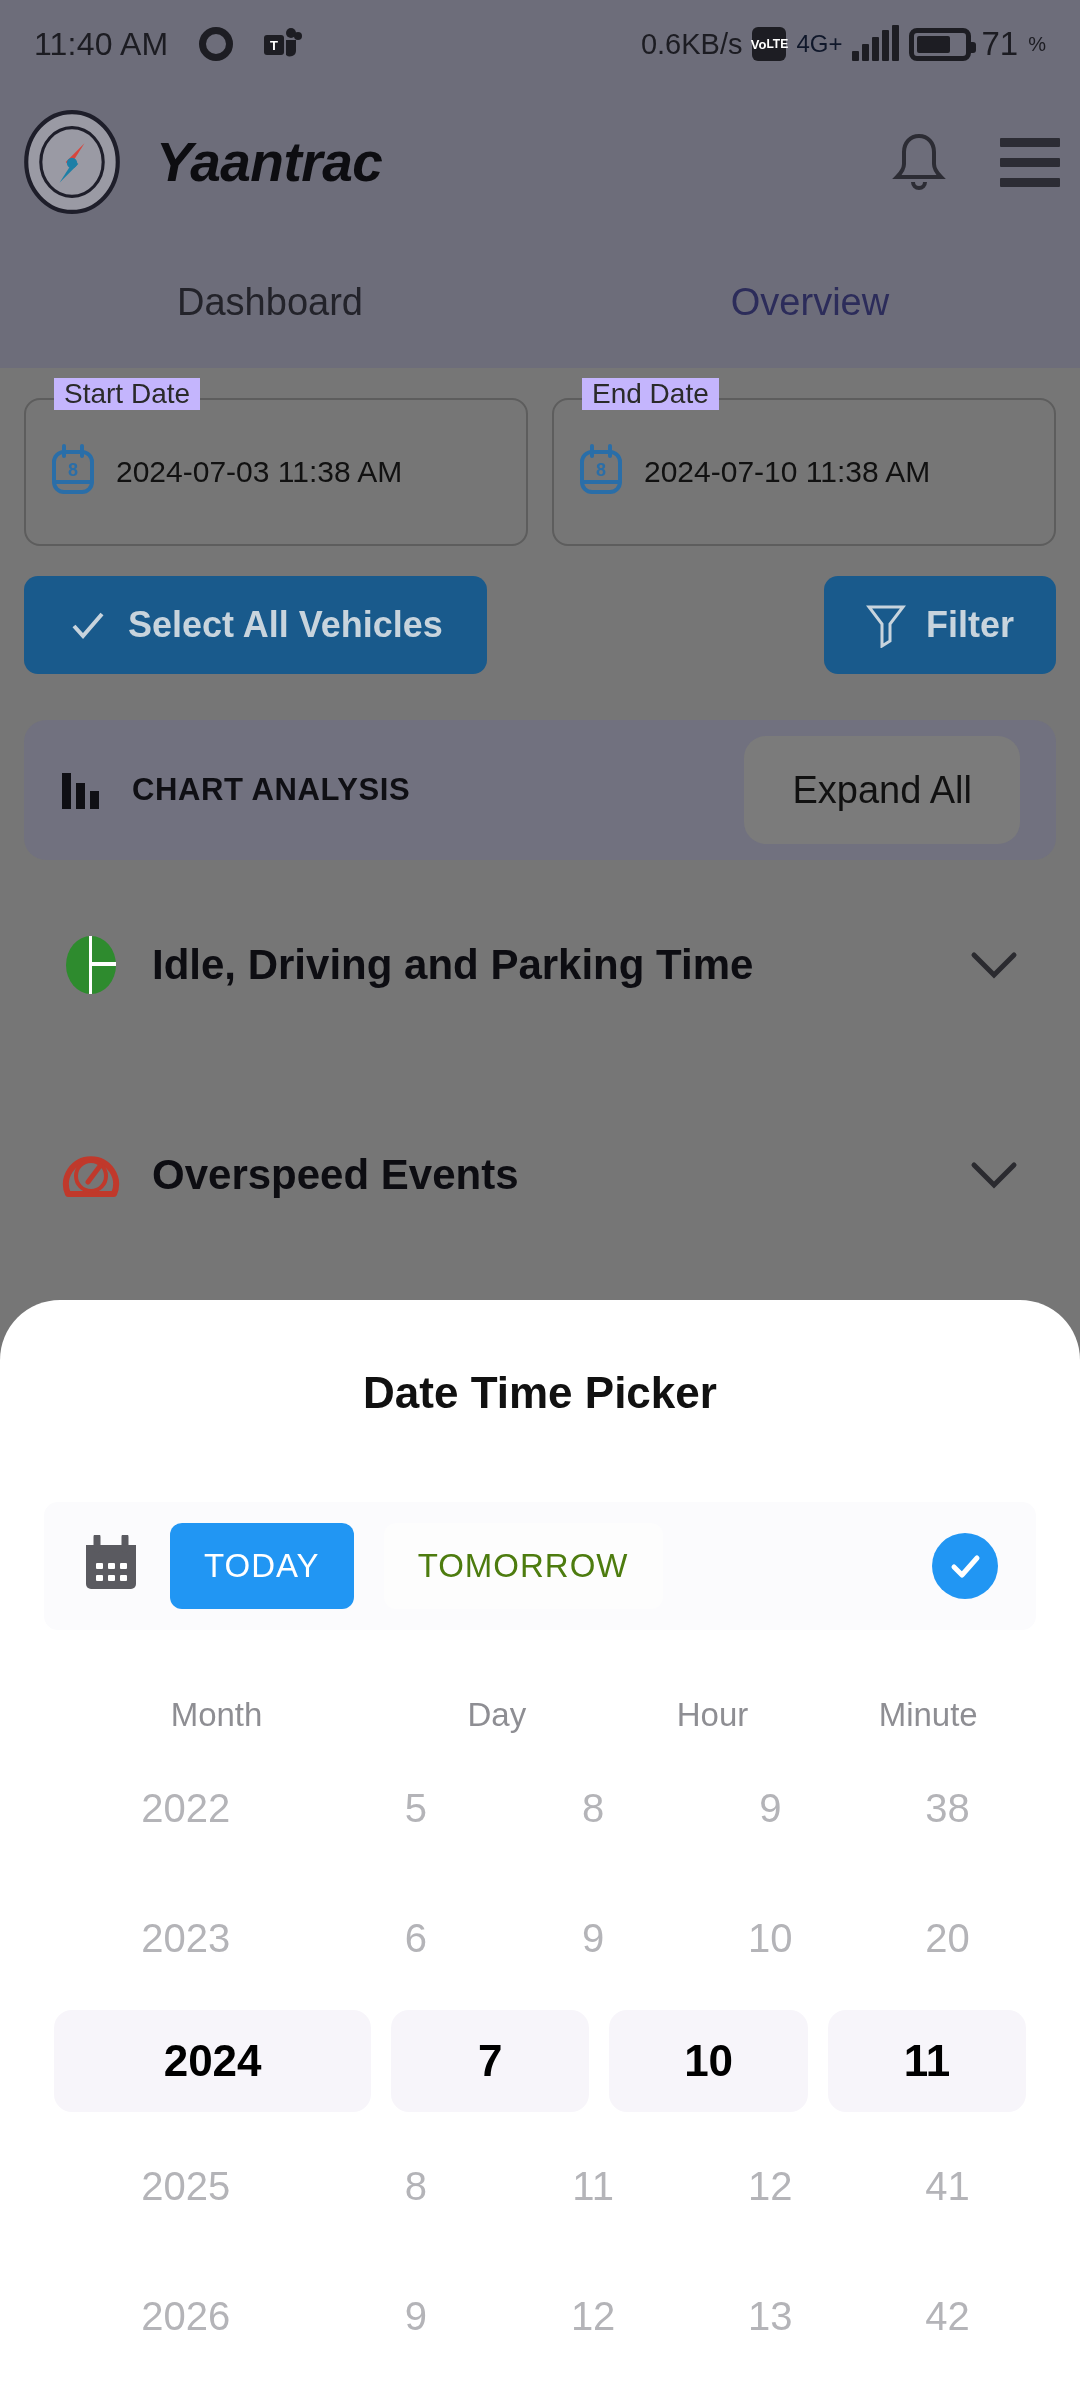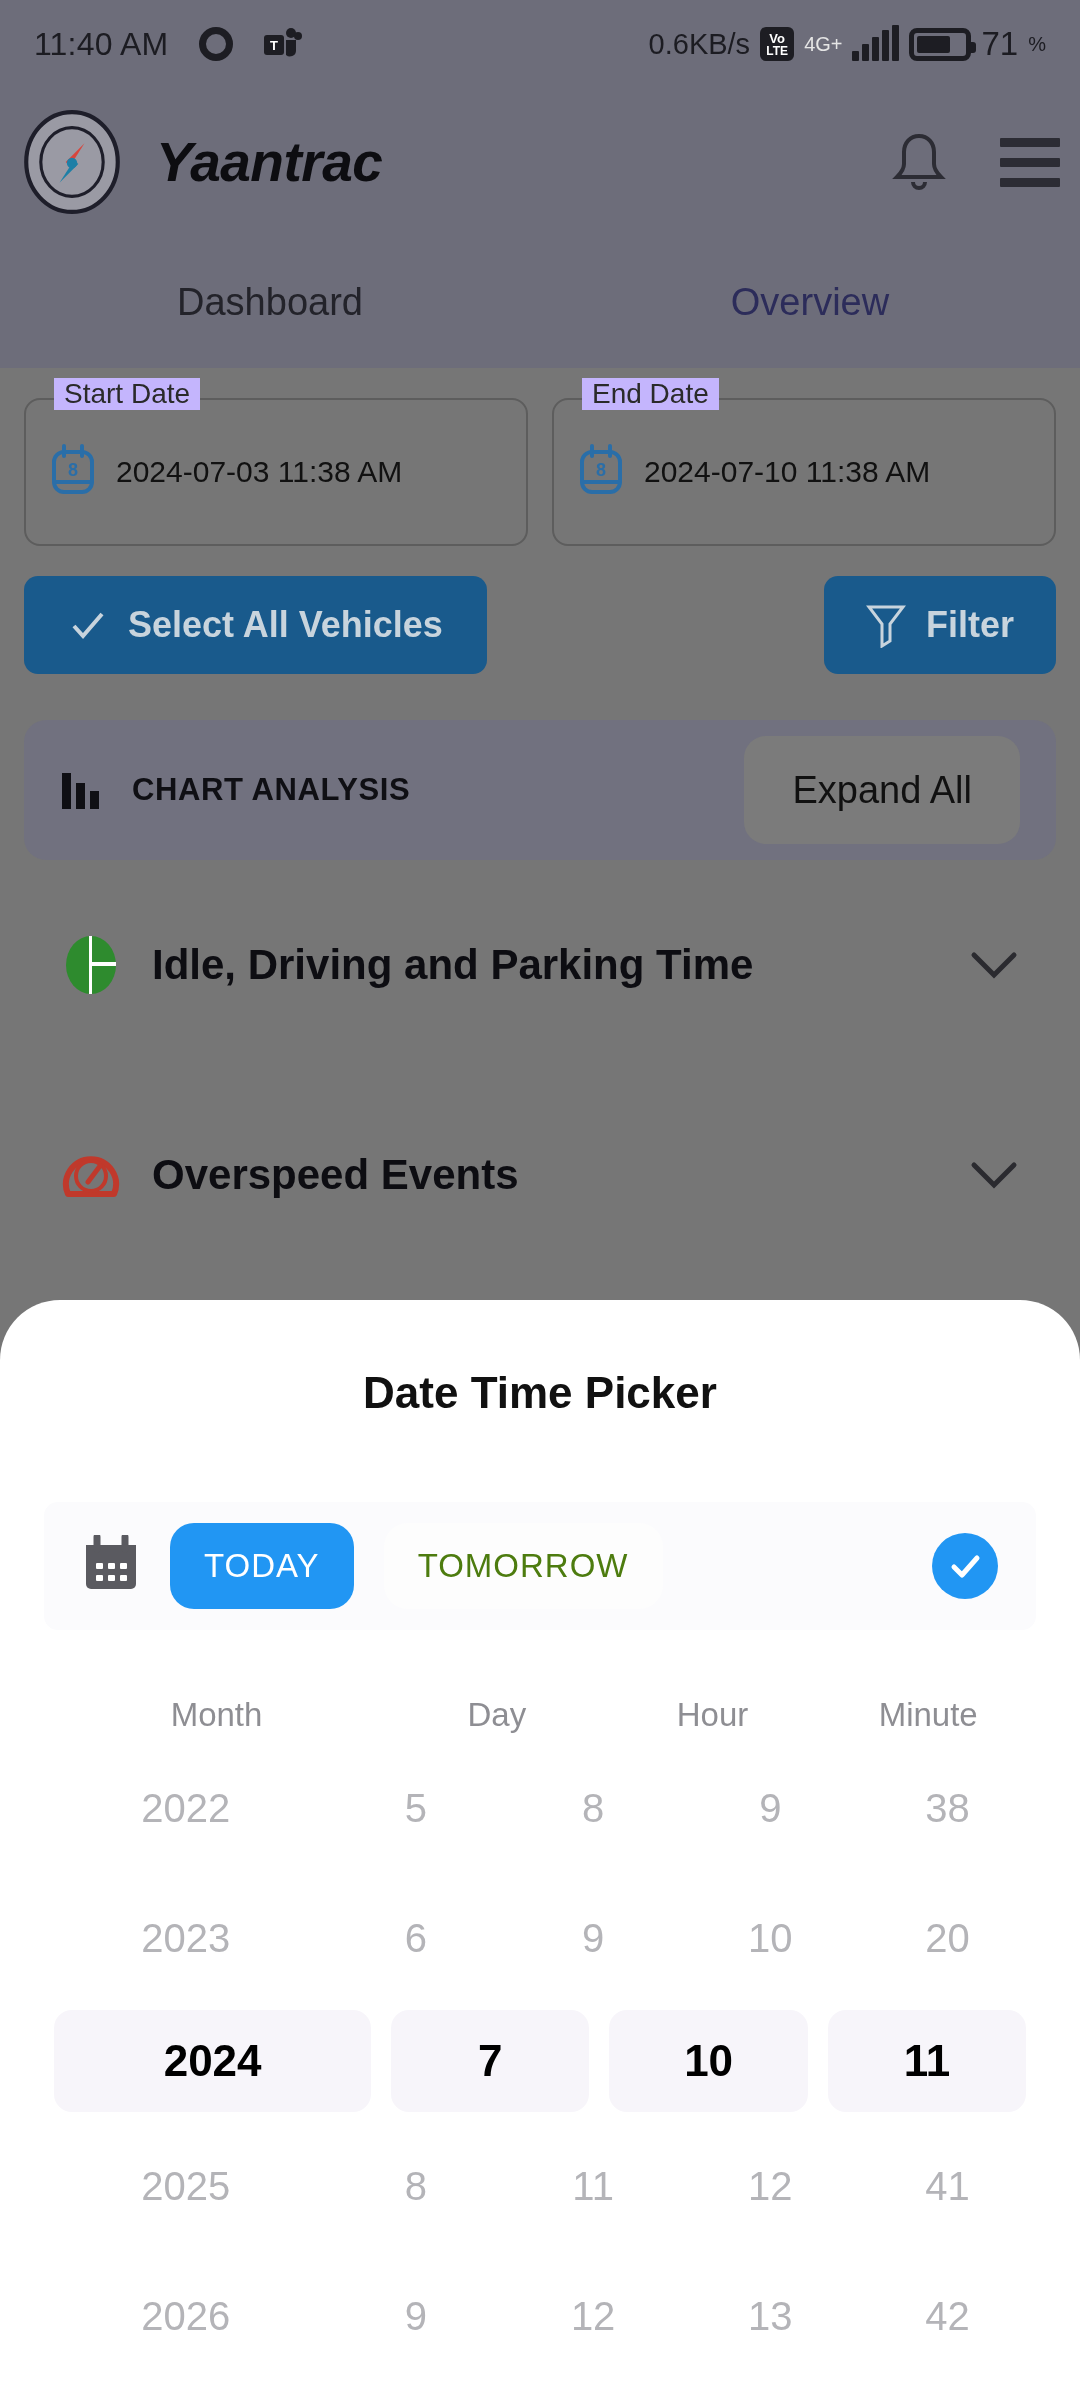--- a/index.html
+++ b/index.html
@@ -37,29 +37,29 @@
 
   .icon-circle-rec {
     width:34px; height:34px; border-radius:50%;
     border:7px solid #1d1d23;
   }
   .icon-teams { display:block; }
 
   .volte-box {
     width:34px; height:34px; border-radius:6px;
     background:#1d1d23; color:#fff;
-    display:flex; flex-direction:column;
+    display:flex; 
     align-items:center; justify-content:center;
     line-height:1;
   }
   .volte-box b { font-size:13px; font-weight:700; }
   .volte-box i { font-size:12px; font-style:normal; font-weight:700; }
 
   .net-gen { display:flex; flex-direction:column; align-items:center; }
-  .net-gen span { font-size:20px; color:#e5e5e5; line-height:1; }
+  .net-gen span { font-size:24px; color:#0f172a; line-height:1; }
   .bars { display:flex; align-items:flex-end; gap:3px; height:34px; }
   .bars i { display:block; width:7px; background:#1d1d23; border-radius:1px; }
   .bars i:nth-child(1){height:10px;} .bars i:nth-child(2){height:17px;}
   .bars i:nth-child(3){height:24px;} .bars i:nth-child(4){height:31px;}
   .bars i:nth-child(5){height:36px;}
 
   .battery {
     width:62px; height:33px; border:5px solid #1d1d23; border-radius:8px;
     position:relative; display:flex; align-items:center; padding:3px;
   }
@@ -178,21 +178,21 @@
   .quick-row {
     margin:84px 44px 0 44px;
     background:#fbfbfd;
     border-radius:14px;
     height:128px;
     display:flex; align-items:center;
     padding:0 38px;
     gap:30px;
   }
   .chip {
-    border-radius:24px;
+    border-radius:12px;
     height:86px; padding:0 34px;
     display:flex; align-items:center; justify-content:center;
     font-size:33px; letter-spacing:1px;
   }
   .chip.today { background:#2196f3; color:#fff; font-weight:400; }
   .chip.tomorrow { background:#fdfdfd; color:#4d7c0f; }
   .confirm-btn {
     margin-left:auto;
     width:66px; height:66px; border-radius:50%;
     background:#2196f3;

